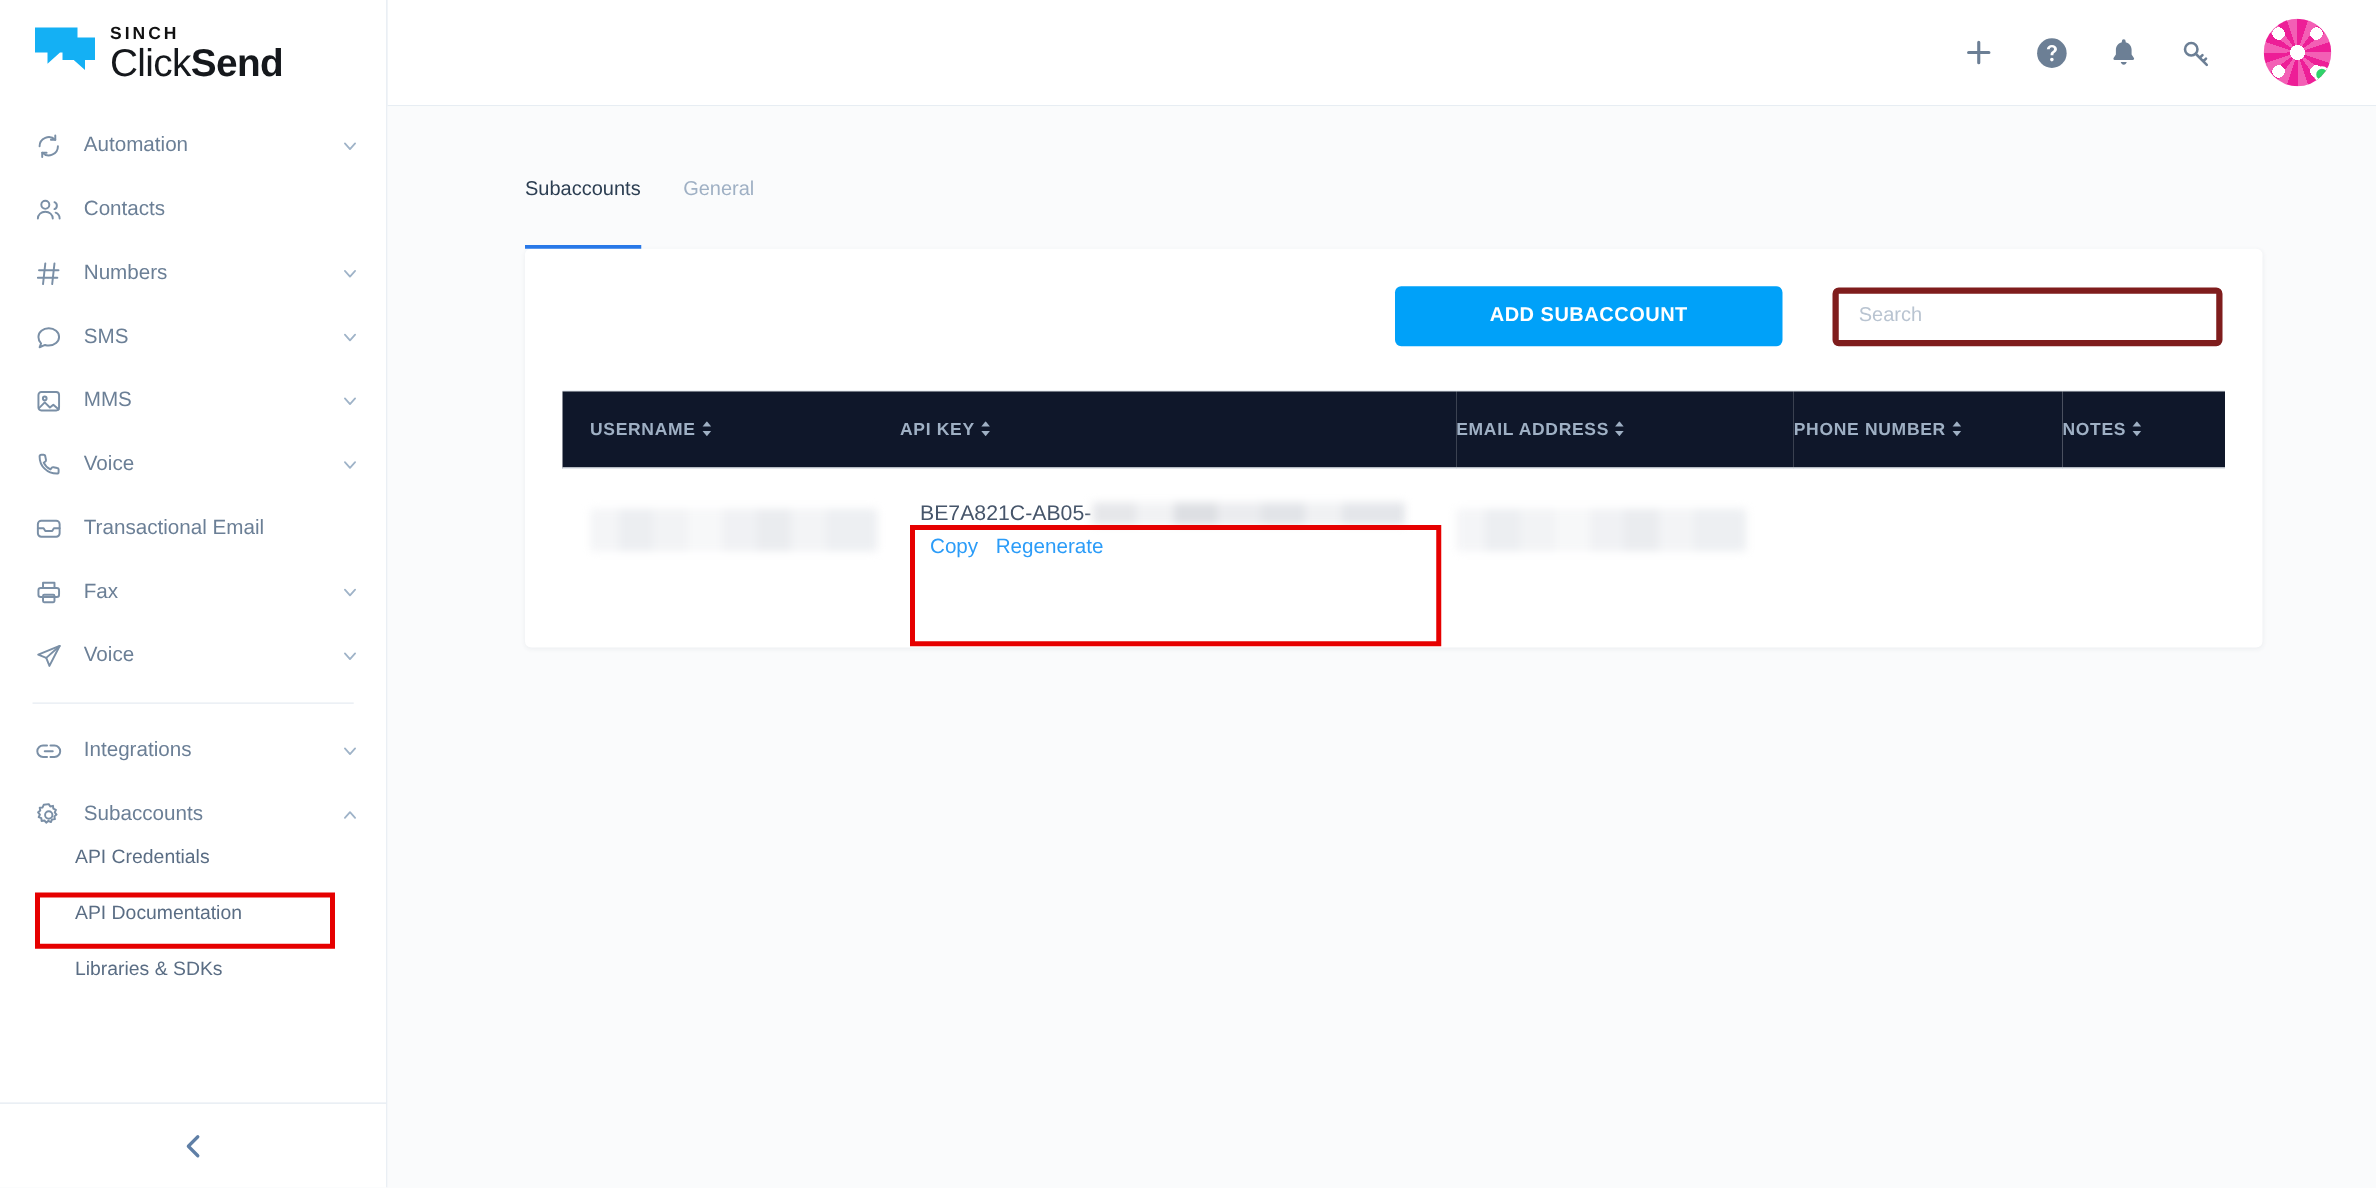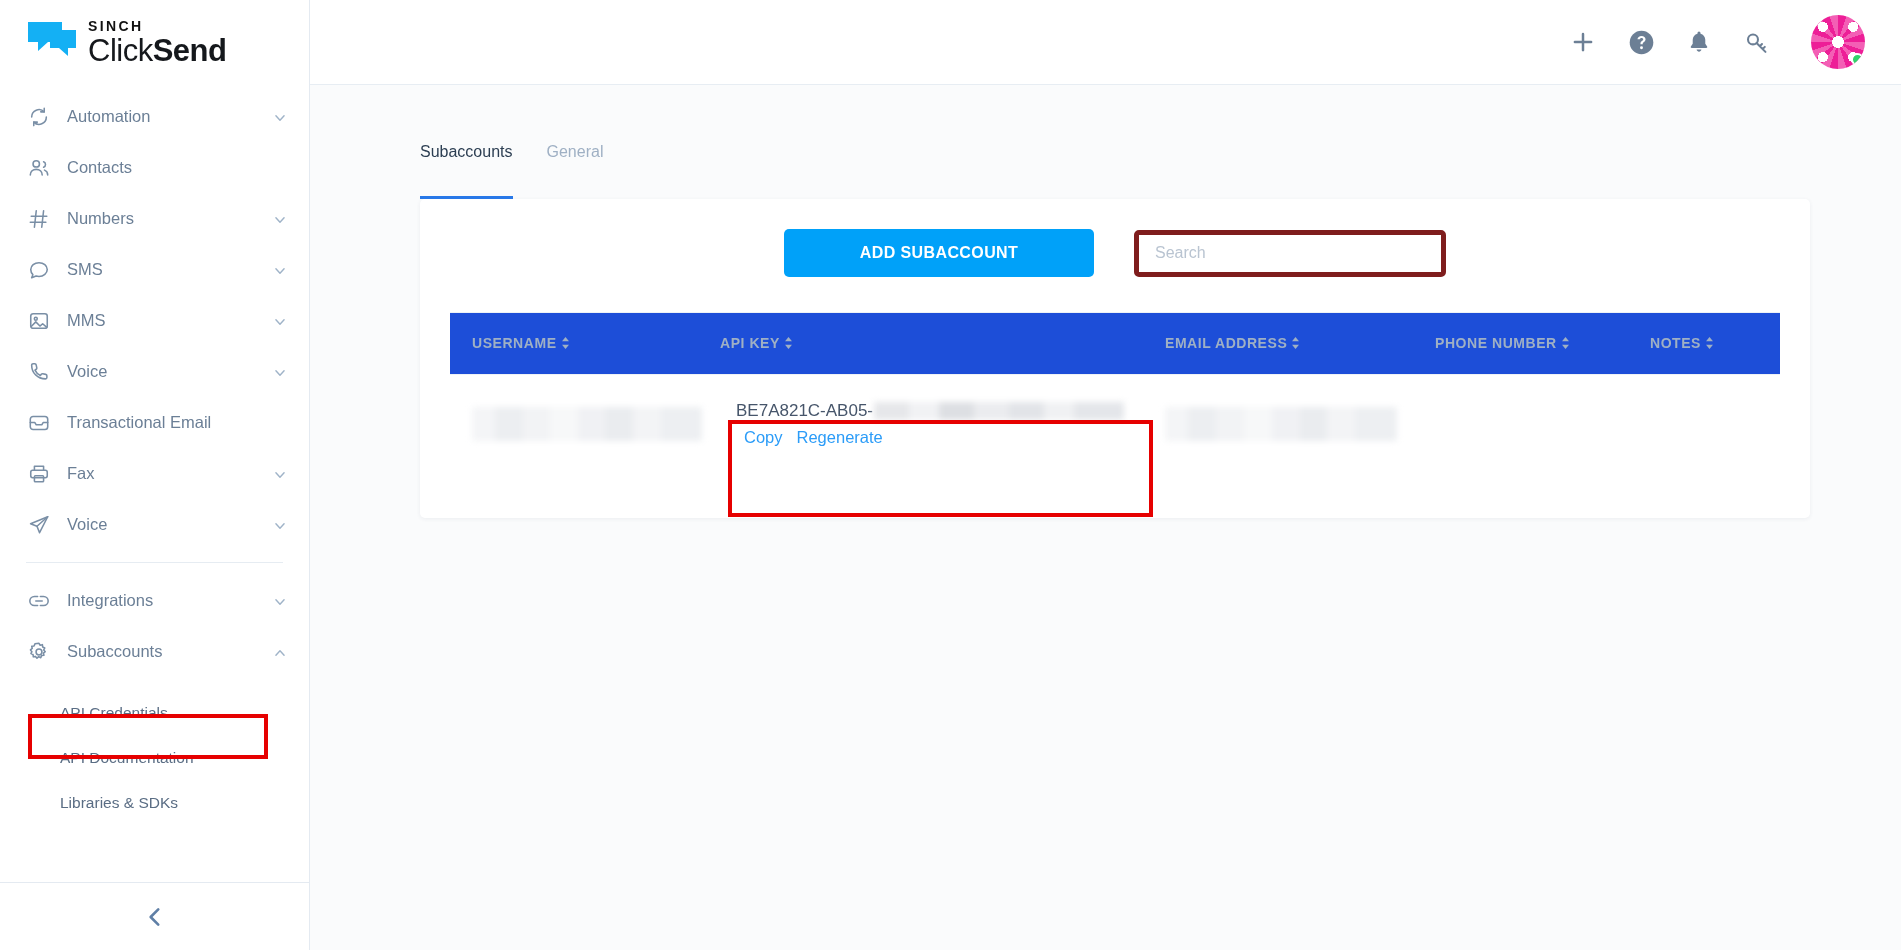--- a/index.html
+++ b/index.html
@@ -49,21 +49,21 @@
   }
   .nav-label { flex: 1 1 auto; white-space: nowrap; }
   .nav-chev { width: 14px; height: 14px; flex: 0 0 14px; color: #9fb3c8; }
 
   .nav-divider {
     height: 1px; background: #e6ecf2;
     margin: 12px 26px 12px 26px;
   }
 
   .subnav-item {
-    display: flex; align-items: flex-end;
+    display: flex; align-items: flex-start;
     height: 45px; padding-left: 60px;
     font-size: 15.5px; color: #5a6d84; cursor: pointer;
   }
   .subnav-item.highlighted {
     position: relative;
   }
   .redbox {
     position: absolute; border: 4px solid #e60000; pointer-events: none;
   }
   #red-sidebar { left: 28px; top: 714px; width: 240px; height: 45px; }
@@ -124,38 +124,38 @@
     height: 3px; background: #2878e8;
   }
 
   .card {
     margin: 0 0 0 110px; width: 1390px;
     background: #ffffff; border-radius: 5px;
     box-shadow: 0 1px 4px rgba(40,60,90,0.07);
     padding: 30px 30px 45px 30px;
   }
   .card-head {
-    display: flex; align-items: center; justify-content: center;
+    display: flex; align-items: center; justify-content: flex-end;
     padding: 0 2px 0 2px;
   }
   .btn-primary {
     background: #00a1f9; color: #ffffff; border: 0;
     height: 48px; padding: 0 32px; border-radius: 5px;
     font-size: 16px; font-weight: 600; letter-spacing: 0.4px;
     cursor: pointer; font-family: inherit; min-width: 310px;
   }
   .search-box {
     width: 312px; height: 47px; border: 5px solid #7f1d1d;
     border-radius: 5px; padding: 0 16px; font-size: 16px;
     color: #4a5a6e; background: #fff; font-family: inherit; outline: none; margin-left: 40px;
   }
   .search-box::placeholder { color: #b9c4d1; }
 
   table { width: 100%; border-collapse: collapse; margin-top: 35px; }
-  thead tr { background: #1d4ed8; }
+  thead tr { background: #0f172a; }
   th {
     text-align: left; font-size: 14px; font-weight: 700;
     letter-spacing: 0.55px; color: #9fb0c4;
     padding: 22px 0 22px 0; white-space: nowrap;
     border-top: 1px solid #eef2f6; border-bottom: 1px solid #eef2f6;
   }
   th.c1 { padding-left: 22px; width: 270px; }
   th.c2 { width: 445px; }
   th.c3 { width: 270px; }
   th.c4 { width: 215px; }

